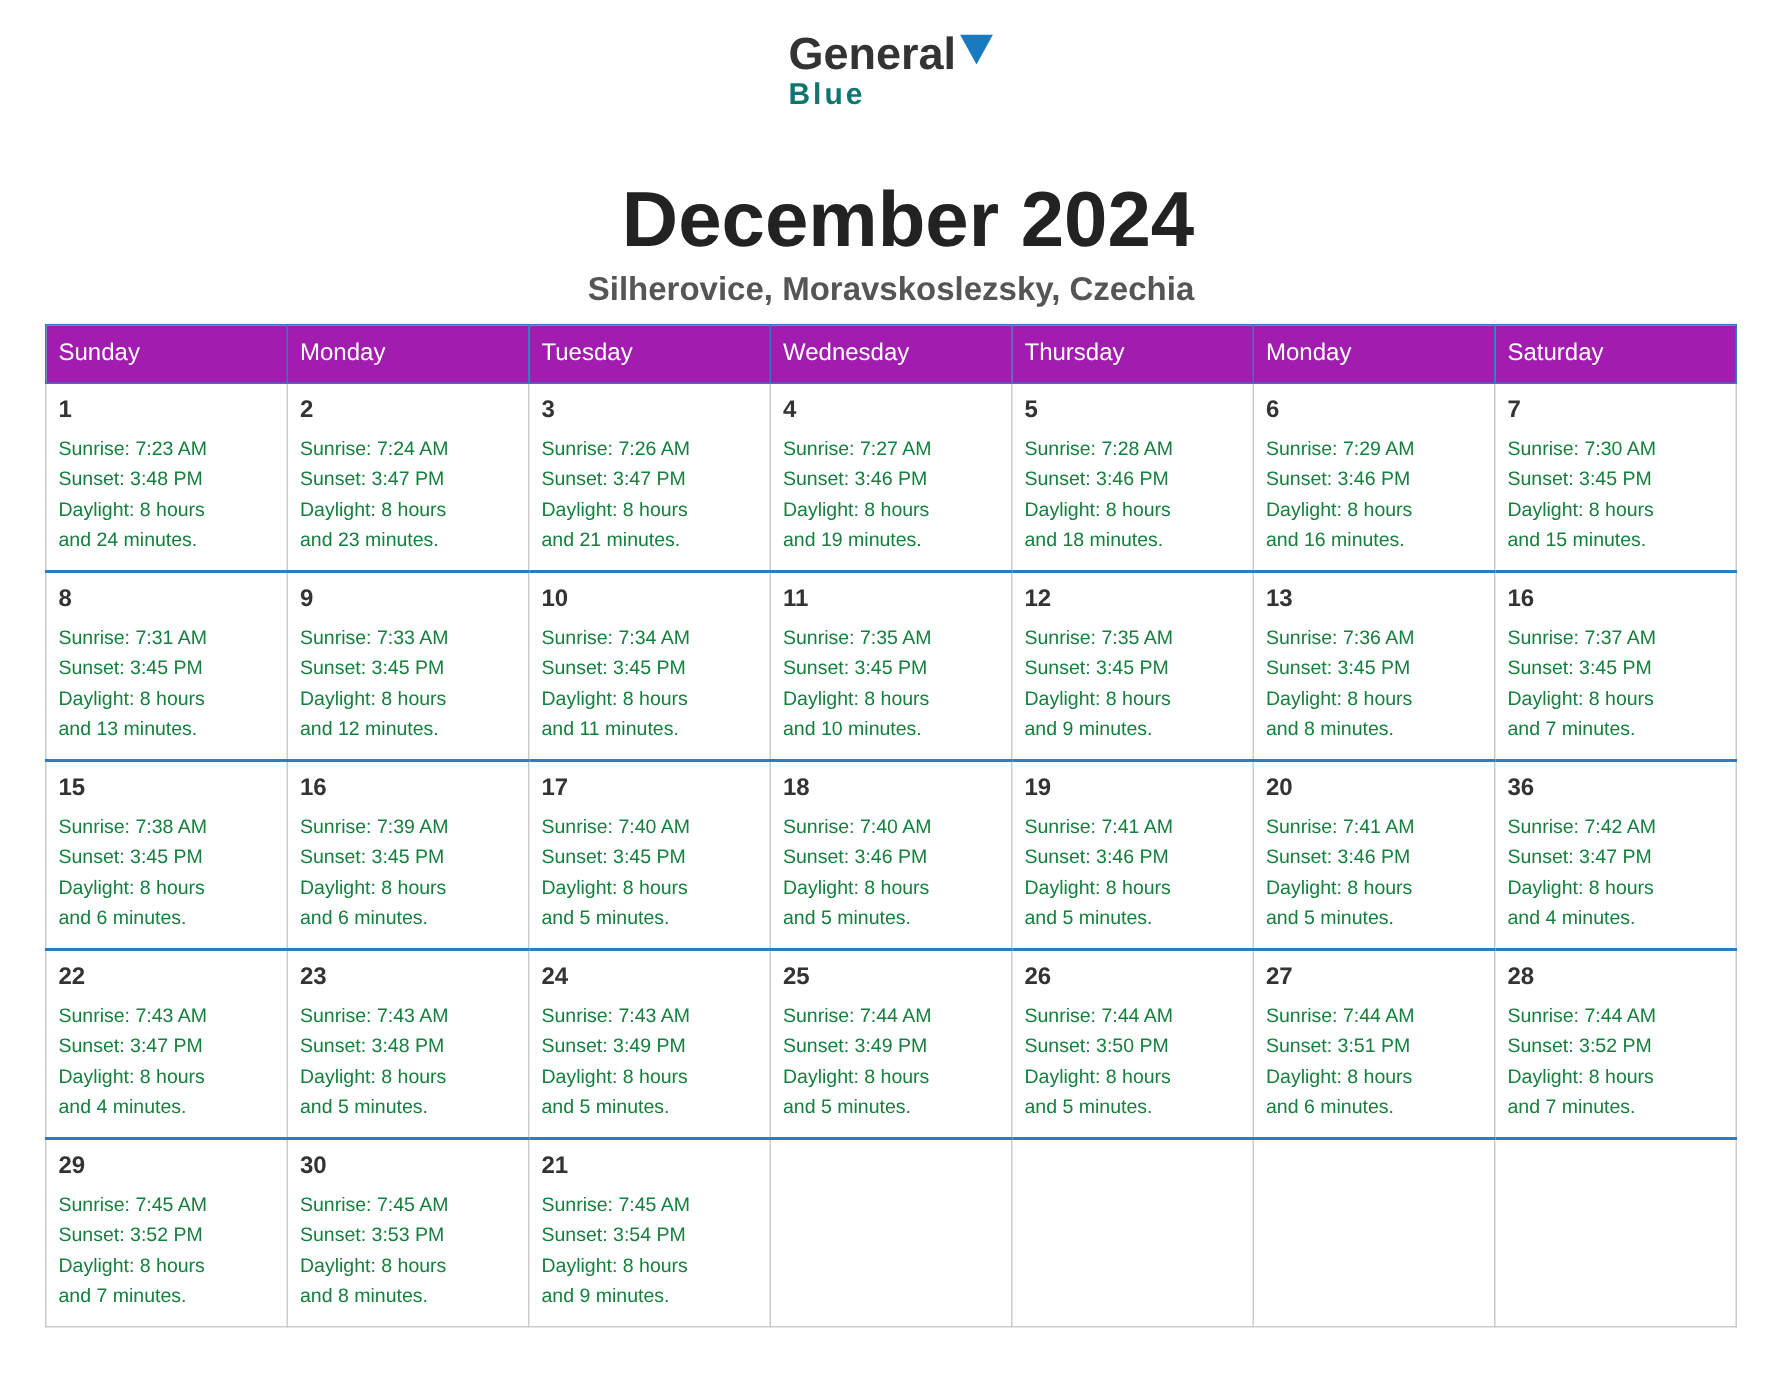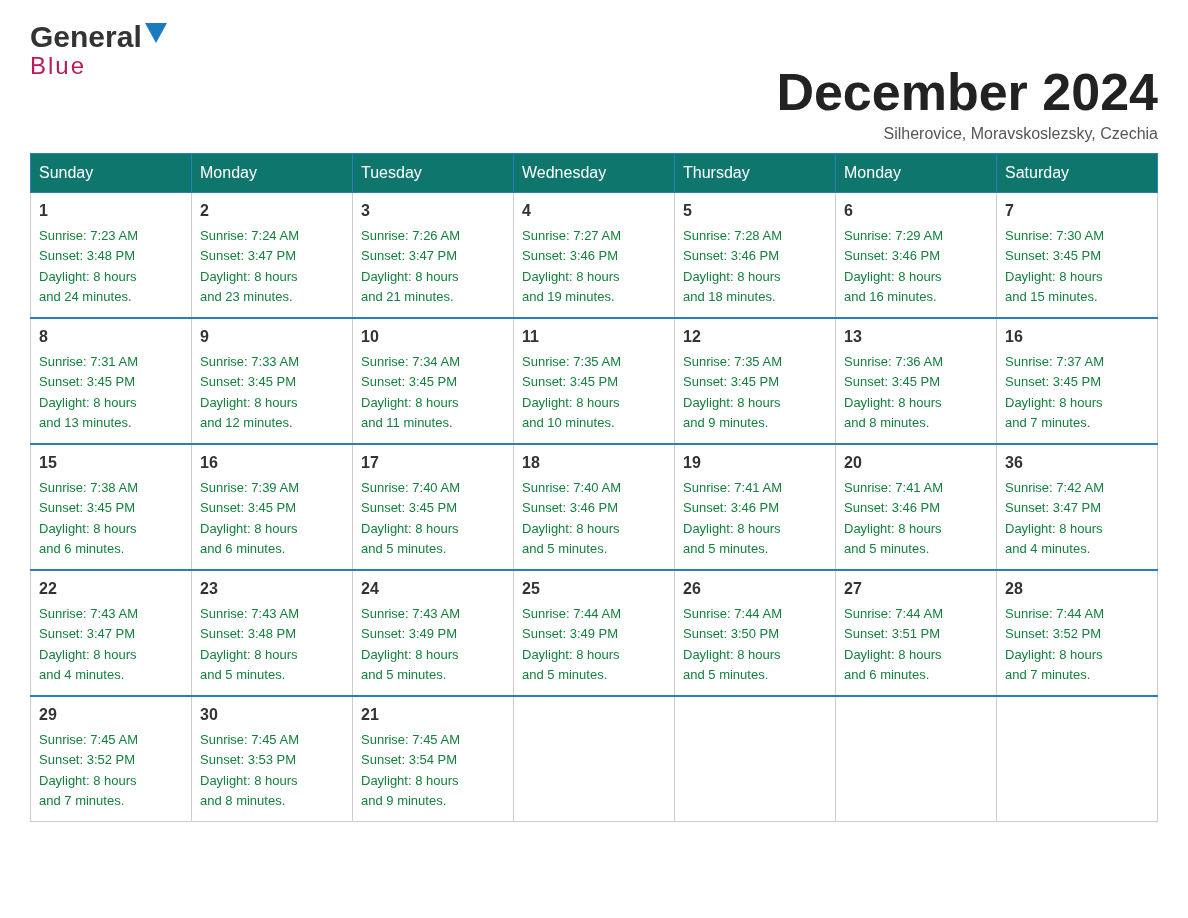--- a/index.html
+++ b/index.html
@@ -7,51 +7,53 @@
       font-family: Arial, sans-serif;
       background: #fff;
       color: #333;
       width: 1188px;
       min-height: 918px;
       padding: 20px 30px;
     }
     .header {
       display: flex;
       justify-content: space-between;
-      align-items: flex-start;
+      align-items: center;
       margin-bottom: 10px;
+      flex-direction: column;
     }
     .logo {
       display: flex;
       flex-direction: column;
       align-items: flex-start;
     }
     .title-block {
       text-align: right;
       margin-top: 44px;
     }
     .calendar-title {
       font-size: 52px;
       font-weight: bold;
       color: #222;
       line-height: 1.1;
     }
     .calendar-subtitle {
-      font-size: 16px;
+      font-size: 22px;
       color: #555;
       margin-top: 4px;
+      font-weight: bold;
     }
     .calendar-table {
       width: 100%;
       border-collapse: collapse;
       margin-top: 10px;
       font-size: 13.5px;
     }
     .calendar-table th {
-      background-color: #0f766e;
+      background-color: #a21caf;
       color: #fff;
       padding: 10px 8px;
       text-align: left;
       font-size: 16px;
       font-weight: normal;
       border: 1px solid #2a7dbf;
     }
     .calendar-table td {
       vertical-align: top;
       padding: 6px 8px 10px 8px;
@@ -90,21 +92,21 @@
 <div class="header">
   <div class="logo">
     <div class="logo-svg">
       <span style="font-size:30px; font-weight:bold; color:#333; font-family:Arial;">General</span>
       <span style="display:inline-block; margin-left:3px; position:relative; top:-2px;">
         <svg width="22" height="20" viewBox="0 0 22 20">
           <polygon points="0,0 22,0 11,20" fill="#1a7abf"></polygon>
         </svg>
       </span>
     </div>
-    <div style="font-size:24px; color:#be185d; font-weight:normal; letter-spacing:2px; margin-top:-2px;">Blue</div>
+    <div style="font-size:20px; color:#0f766e; font-weight:bold; letter-spacing:2px; margin-top:-2px;">Blue</div>
   </div>
   <div class="title-block">
     <div class="calendar-title">December 2024</div>
     <div class="calendar-subtitle">Silherovice, Moravskoslezsky, Czechia</div>
   </div>
 </div>
 
 <table class="calendar-table">
   <thead>
     <tr>

